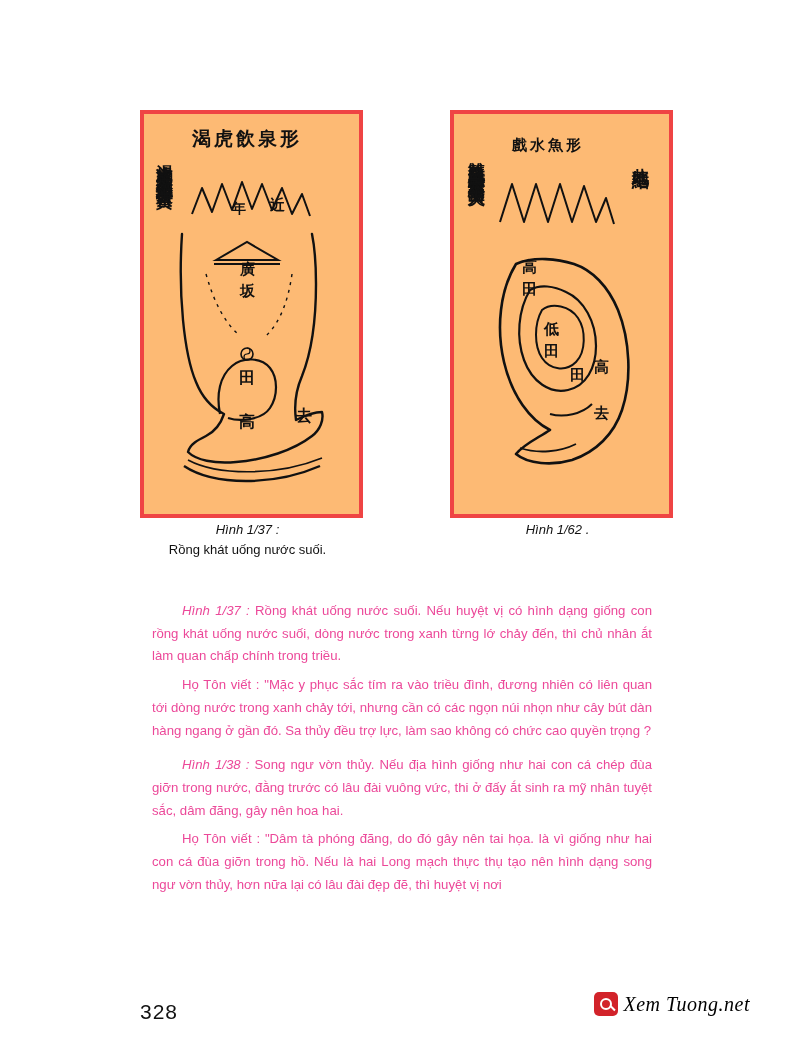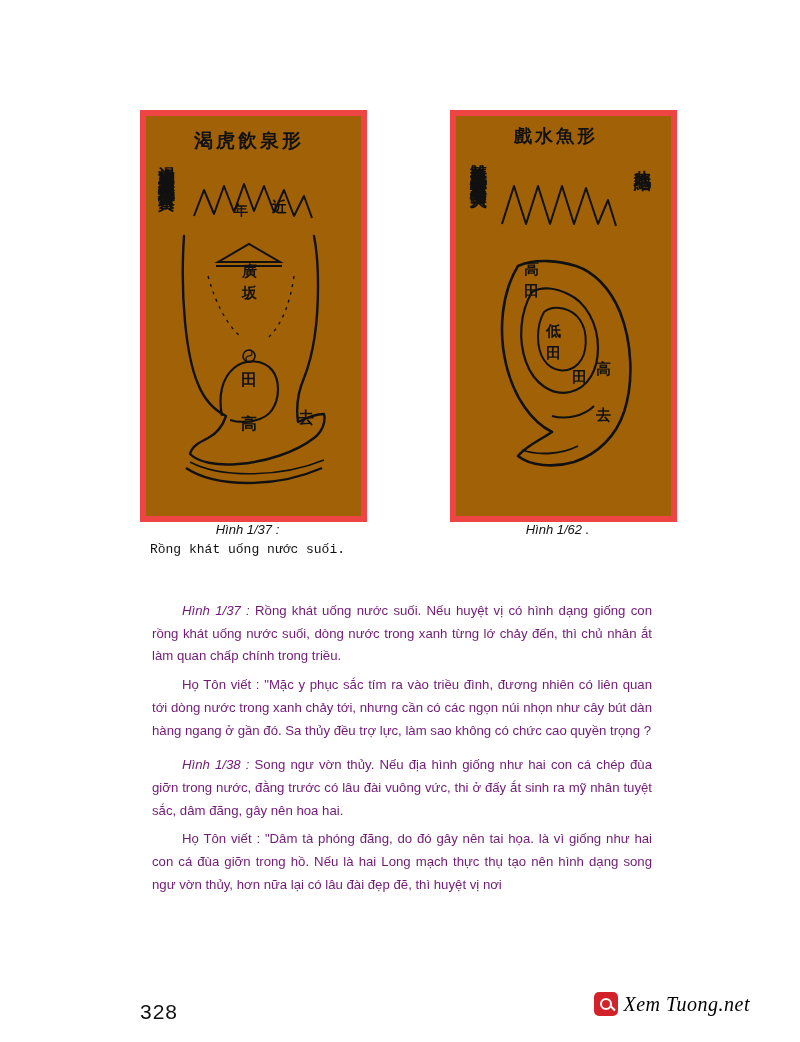--- a/index.html
+++ b/index.html
@@ -28,43 +28,42 @@
     left: 140px;
     top: 110px;
     width: 540px;
     height: 450px;
   }
   .fig-box {
     position: absolute;
     top: 0;
     width: 215px;
     height: 400px;
-    border: 6px solid #ef4444;
-    background: #a16207;
+    border: 4px solid #ef4444;
+    background: #fdba74;
     overflow: hidden;
   }
   .fig-left  { left: 0px; }
   .fig-right { left: 310px; }
 
   .fig-caption {
     position: absolute;
     top: 410px;
     width: 215px;
     text-align: center;
     font-size: 13px;
     line-height: 1.55;
     color: #111;
   }
   .fig-caption .num {
     font-style: italic;
     display: block;
   }
   .fig-caption .txt {
     display: block;
-    font-family: Liberation Mono, monospace;
   }
   .cap-left  { left: 0px; }
   .cap-right { left: 310px; }
 
   
   .cjk {
     position: absolute;
     font-family: "DejaVu Sans", sans-serif;
     color: #111;
     writing-mode: vertical-rl;
@@ -81,21 +80,21 @@
   }
 
   
   .body-text {
     position: absolute;
     left: 152px;
     top: 600px;
     width: 500px;
     font-size: 13.2px;
     line-height: 1.72;
-    color: #701a75;
+    color: #ec4899;
     text-align: justify;
   }
   .para {
     margin: 0 0 6px 0;
     text-indent: 30px;
   }
   .para.gap {
     margin-top: 12px;
   }
   .para .lead {
@@ -214,21 +213,21 @@
 
         <path d="M76 176 C64 196 62 224 70 246 C78 268 96 280 114 276
                  C132 272 142 254 142 232 C142 208 130 186 112 178 C100 172 86 170 76 176 Z" fill="none" stroke="#111" stroke-width="2.2"></path>
         <path d="M88 196 C80 210 80 232 88 244 C96 256 112 258 122 248
                  C132 238 132 216 124 204 C116 192 98 188 88 196 Z" fill="none" stroke="#111" stroke-width="2"></path>
 
         <path d="M96 300 C110 304 128 300 138 290" fill="none" stroke="#111" stroke-width="2"></path>
         <path d="M66 334 C84 340 106 338 122 330" fill="none" stroke="#111" stroke-width="1.8"></path>
       </svg>
 
-      <span class="cjk-h" style="left:58px; top:8px; font-size:18px;">戲水魚形</span>
+      <span class="cjk-h" style="left:58px; top:22px; font-size:15px;">戲水魚形</span>
       <span class="cjk" style="left:12px; top:34px; font-size:17px; height:340px;">雙魚戲水前有樓臺秀美絕倫出美人</span>
       <span class="cjk" style="left:176px; top:40px; font-size:17px; height:110px;">此地不結</span>
 
       <span class="cjk-h" style="left:68px; top:144px; font-size:15px;">高</span>
       <span class="cjk-h" style="left:68px; top:166px; font-size:15px;">田</span>
       <span class="cjk-h" style="left:90px; top:206px; font-size:15px;">低</span>
       <span class="cjk-h" style="left:90px; top:228px; font-size:15px;">田</span>
       <span class="cjk-h" style="left:116px; top:252px; font-size:15px;">田</span>
       <span class="cjk-h" style="left:140px; top:244px; font-size:15px;">高</span>
       <span class="cjk-h" style="left:140px; top:290px; font-size:15px;">去</span>

